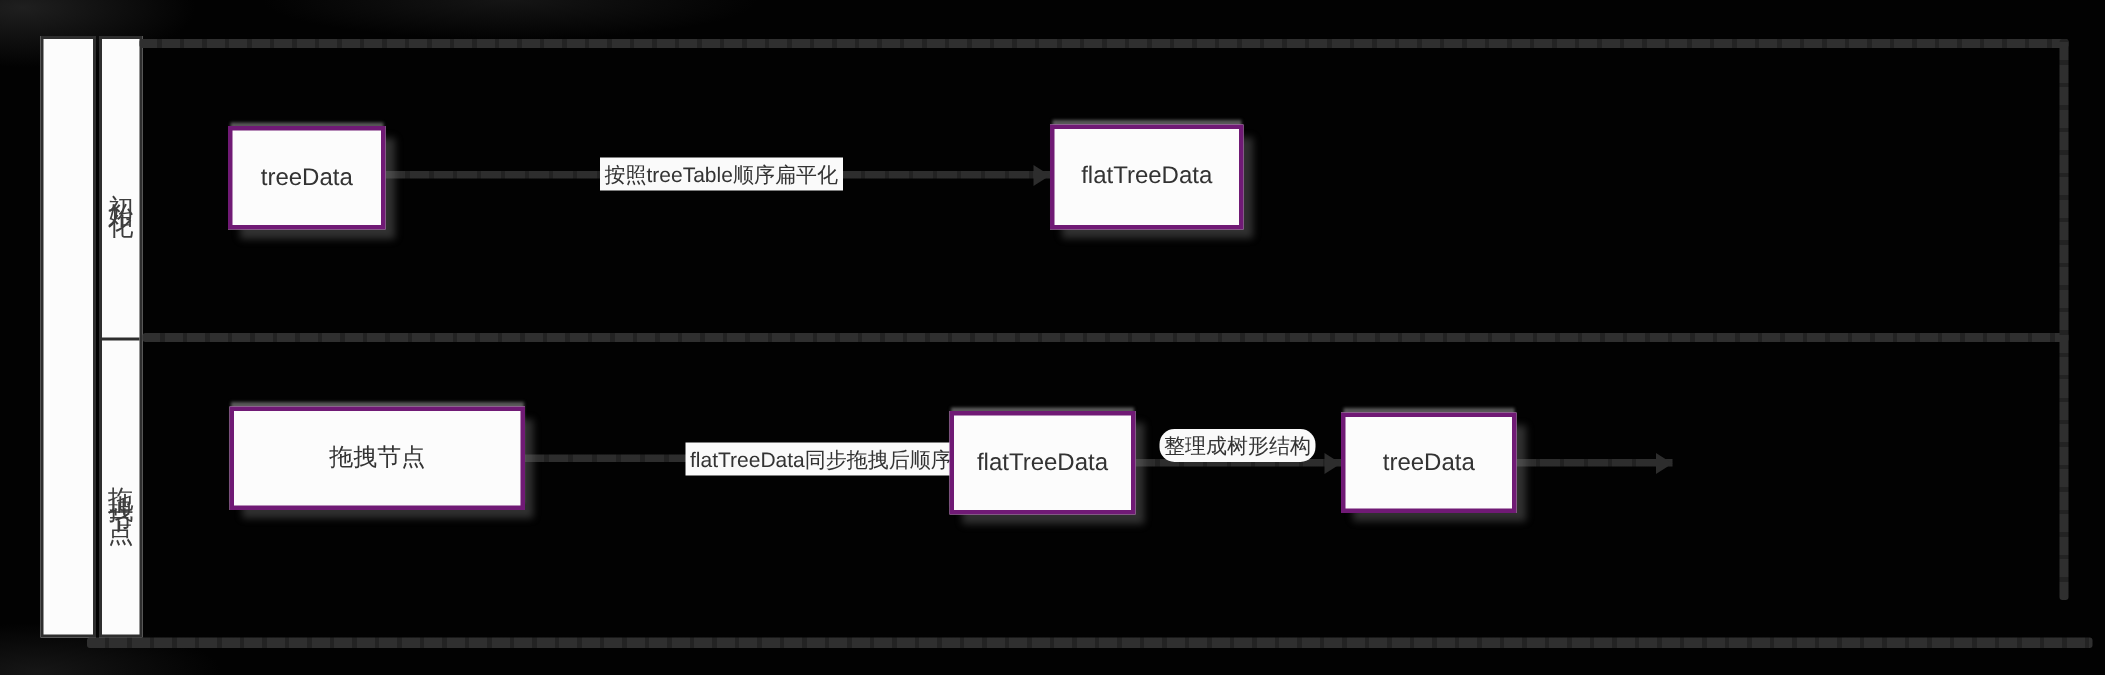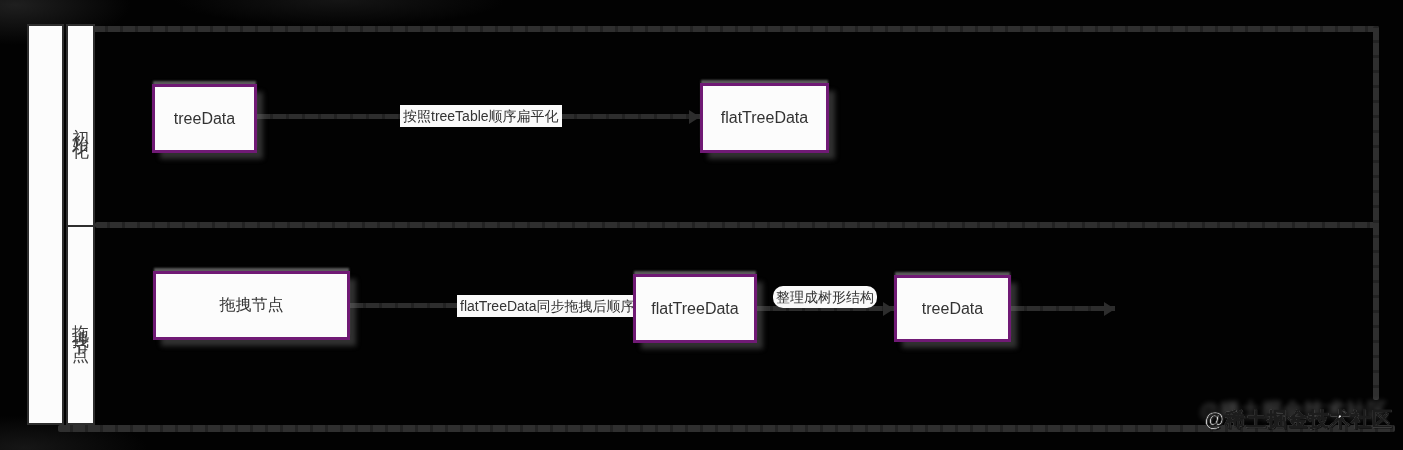--- a/index.html
+++ b/index.html
@@ -119,15 +119,14 @@
   <div class="edge-label l1">按照treeTable顺序扁平化</div>
   <div class="edge-label l2">flatTreeData同步拖拽后顺序</div>
   <div class="edge-label l3">整理成树形结构</div>
 
   <div class="node n1">treeData</div>
   <div class="node n2">flatTreeData</div>
   <div class="node n3">拖拽节点</div>
   <div class="node n4">flatTreeData</div>
   <div class="node n5">treeData</div>
 
-  <div class="watermark">@稀土掘金技术社区</div>
 
 </div>
 
 </body></html>

